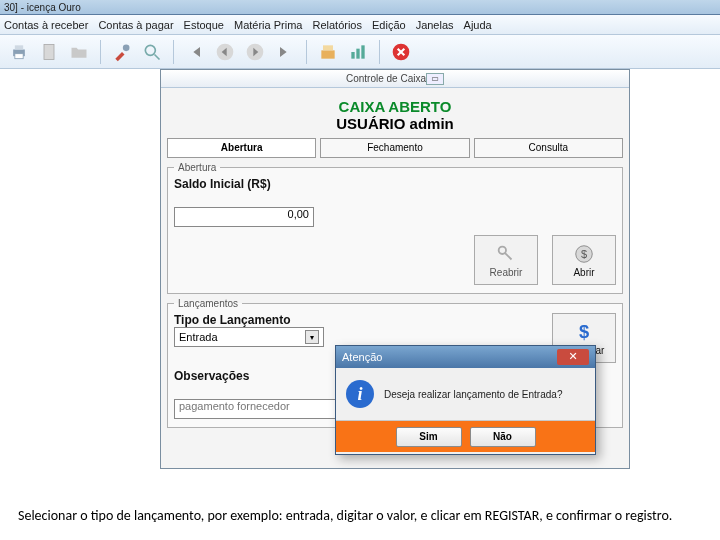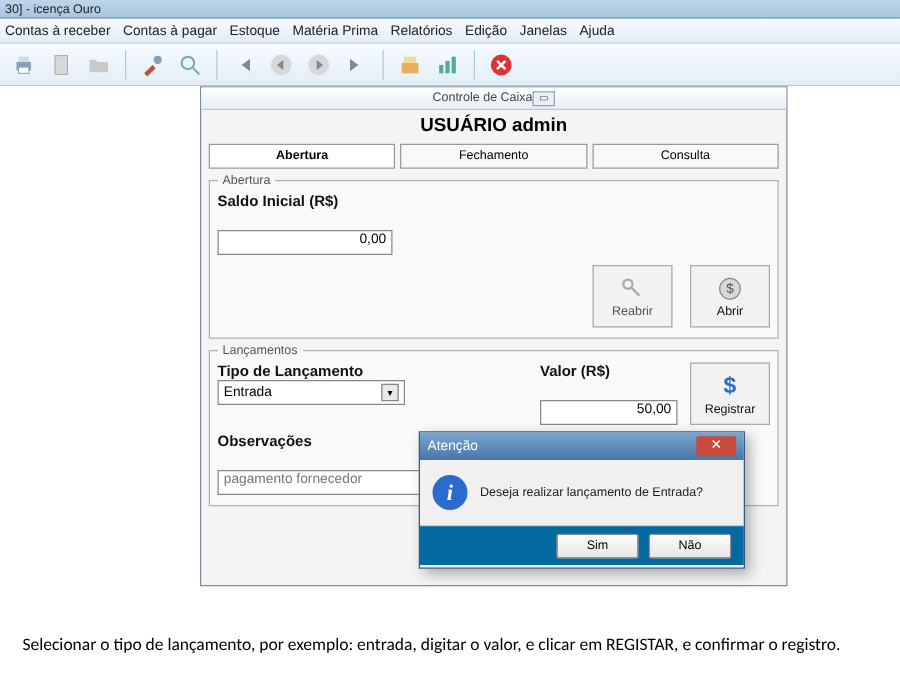--- a/index.html
+++ b/index.html
@@ -29,21 +29,21 @@
   .select .arrow { width: 14px; height: 14px; border: 1px solid #888; background: #e8e8e8; display: flex; align-items: center; justify-content: center; font-size: 8px; }
   .btnbox { width: 64px; height: 50px; border: 1px solid #aaa; background: #f2f2f2; display: flex; flex-direction: column; align-items: center; justify-content: center; font-size: 10px; color: #555; gap: 2px; }
   .btnbox.abrir { color: #111; }
   .btnbox svg { width: 22px; height: 22px; }
   .row { display: flex; align-items: flex-end; gap: 10px; justify-content: flex-end; }
   .dialog { position: absolute; top: 345px; left: 335px; width: 261px; height: 110px; border: 1px solid #3a5a80; background: #f0f0f0; box-shadow: 4px 4px 10px rgba(0,0,0,.3); z-index: 10; }
   .dialog-title { height: 22px; background: linear-gradient(#7aa6d0,#4a76a8); color: #fff; font-size: 11px; padding: 0 6px; line-height: 22px; display: flex; justify-content: space-between; align-items: center; }
   .dialog-title .close { width: 32px; height: 16px; background: #c94b3e; border-radius: 2px; color: #fff; text-align: center; line-height: 14px; font-size: 11px; }
   .dialog-body { display: flex; align-items: center; gap: 10px; padding: 12px 10px; font-size: 10px; color: #222; }
   .info-ico { width: 28px; height: 28px; border-radius: 50%; background: #2a6bcf; color: #fff; font-weight: bold; font-size: 18px; text-align: center; line-height: 28px; font-style: italic; font-family: Georgia, serif; }
-  .dialog-btns { height: 32px; background: #0369a1; border-top: 1px solid #c8c8c8; display: flex; justify-content: flex-end; align-items: center; gap: 8px; padding: 0 10px; }
+  .dialog-btns { height: 32px; background: #f97316; border-top: 1px solid #c8c8c8; display: flex; justify-content: center; align-items: center; gap: 8px; padding: 0 10px; font-weight: bold; }
   .wbtn { min-width: 66px; height: 20px; border: 1px solid #8a8a8a; background: linear-gradient(#fdfdfd,#e5e5e5); font-size: 10px; text-align: center; line-height: 18px; border-radius: 2px; }
   .footer { position: absolute; bottom: 16px; left: 18px; right: 18px; font-size: 14px; color: #000; font-family: Calibri, Arial, sans-serif; line-height: 1.25; }
 </style>
 </head>
 <body>
 
 <div class="titlebar">30] -  icença Ouro</div>
 
 <div class="menubar">
   <span>Contas à receber</span>
@@ -133,20 +133,21 @@
     </div>
 </div>
 
 <div class="workspace">
   <div class="panel">
     <div class="panel-title">
       <span>Controle de Caixa</span>
       <span class="mm">▭</span>
     </div>
     <div class="panel-body">
+      <div class="status-open">CAIXA ABERTO</div>
       <div class="status-user">USUÁRIO admin</div>
       <div class="tabs">
         <div class="tab active">Abertura</div>
         <div class="tab">Fechamento</div>
         <div class="tab">Consulta</div>
       </div>
 
       <fieldset>
         <legend>Abertura</legend>
         <div class="lbl">Saldo Inicial (R$)</div>
@@ -172,24 +173,20 @@
       <fieldset>
         <legend>Lançamentos</legend>
         <div class="row" style="align-items:flex-start">
           <div style="flex:1">
             <div class="lbl">Tipo de Lançamento</div>
             <div class="select" style="width:150px">
               <span>Entrada</span>
               <span class="arrow">▾</span>
             </div>
           </div>
-          <div>
-            <div class="lbl">Valor (R$)</div>
-            <div class="input" style="width:110px">50,00</div>
-          </div>
           <div class="btnbox abrir">
             <svg viewBox="0 0 24 24">
                 <text x="12" y="18" text-anchor="middle" font-size="20" font-weight="bold" fill="#2a6bcf">$</text>
               </svg>
             <span>Registrar</span>
           </div>
         </div>
         <div style="margin-top:6px">
           <div class="lbl">Observações</div>
           <div class="input left" style="width:220px; color:#777">pagamento fornecedor</div>

